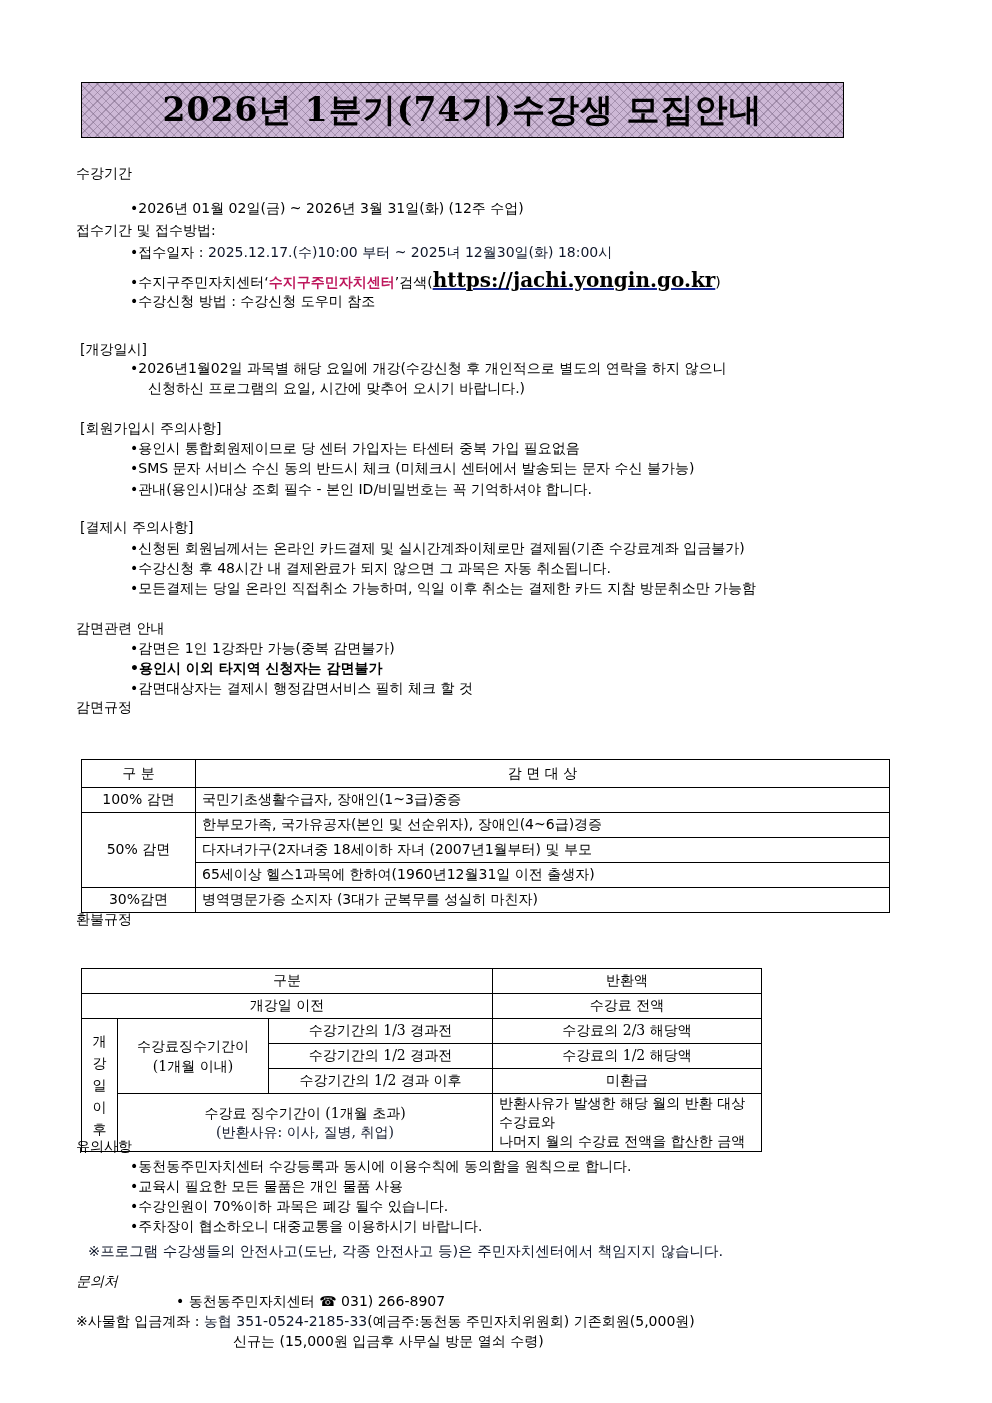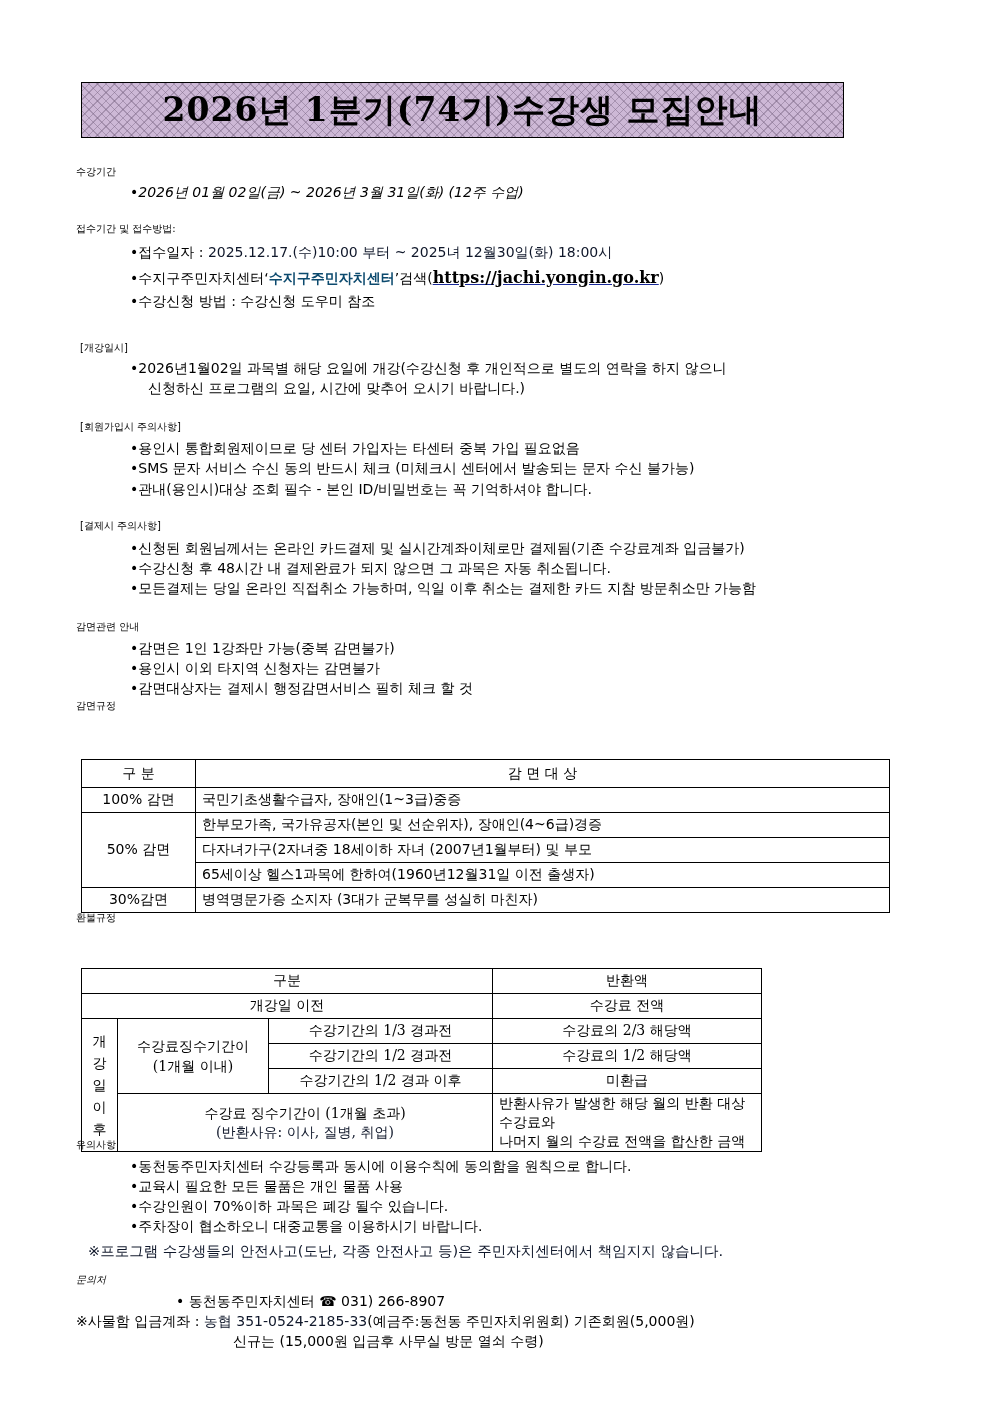--- a/index.html
+++ b/index.html
@@ -8,39 +8,39 @@
   .abs { position:absolute; white-space:nowrap; }
   .title-box { position:absolute; left:81px; top:82px; width:763px; height:56px;
      border:1.5px solid #000; box-sizing:border-box;
      background-color:#cdb8d6;
      background-image:
        repeating-linear-gradient(45deg, rgba(120,100,130,0.45) 0 1px, transparent 1px 6px),
        repeating-linear-gradient(-45deg, rgba(120,100,130,0.45) 0 1px, transparent 1px 6px);
      display:flex; align-items:center; justify-content:center; }
   .title-text { font-family:"DejaVu Serif", "Liberation Serif", serif; font-weight:bold;
      font-size:33px; letter-spacing:1px; color:#000; }
-  .heading { font-size:10px; }
+  .heading { font-size:14px; }
   .bullet { font-size:14px; }
   .red { color:#0f172a; }
-  .link { color:#000; text-decoration:underline; text-decoration-color:#1a2a9a; font-family:"DejaVu Serif", serif; font-weight:bold; font-size:16px;text-align:right; }
-  .boldred { color:#0c4a6e; font-weight:bold; }
+  .link { color:#000; text-decoration:underline; text-decoration-color:#1a2a9a; font-family:"DejaVu Serif", serif; font-weight:bold; font-size:20px;text-align:right; }
+  .boldred { color:#be185d; font-weight:bold; }
   table { border-collapse:collapse; position:absolute; font-size:14px;margin-top:30px; }
   td { border:1px solid #000; padding:0 6px; height:24px; }
   .c { text-align:center; }
   .serif { font-family:"DejaVu Serif", "Liberation Serif", serif; }
 </style>
 </head>
 <body>
 
 <div class="title-box">
   <span class="title-text">2026년 1분기(74기)수강생 모집안내</span>
 </div>
 
 <div class="abs heading" style="left:76px;top:165px;">수강기간</div>
-<div class="abs bullet" style="left:130px;top:184px;font-style:italic;">•2026년 01월 02일(금) ~ 2026년 3월 31일(화) (12주 수업)</div>
+<div class="abs bullet" style="left:130px;top:200px;">•2026년 01월 02일(금) ~ 2026년 3월 31일(화) (12주 수업)</div>
 
 <div class="abs heading" style="left:76px;top:222px;">접수기간 및 접수방법:</div>
 <div class="abs bullet" style="left:130px;top:244px;">
   <span>•접수일자 : </span><span class="red">2025.12.17.(수)10:00 부터 ~ 2025녀 12월30일(화) 18:00시</span>
 </div>
 <div class="abs bullet" style="left:130px;top:268px;">
   <span>•수지구주민자치센터‘</span><span class="boldred">수지구주민자치센터</span><span>’검색(</span><span class="link">https://jachi.yongin.go.kr</span><span>)</span>
 </div>
 <div class="abs bullet" style="left:130px;top:293px;">•수강신청 방법 : 수강신청 도우미 참조</div>
 
@@ -53,21 +53,21 @@
 <div class="abs bullet" style="left:130px;top:460px;">•SMS 문자 서비스 수신 동의 반드시 체크 (미체크시 센터에서 발송되는 문자 수신 불가능)</div>
 <div class="abs bullet" style="left:130px;top:481px;">•관내(용인시)대상 조회 필수 - 본인 ID/비밀번호는 꼭 기억하셔야 합니다.</div>
 
 <div class="abs heading" style="left:80px;top:519px;">[결제시 주의사항]</div>
 <div class="abs bullet" style="left:130px;top:540px;">•신청된 회원님께서는 온라인 카드결제 및 실시간계좌이체로만 결제됨(기존 수강료계좌 입금불가)</div>
 <div class="abs bullet" style="left:130px;top:560px;">•수강신청 후 48시간 내 결제완료가 되지 않으면 그 과목은 자동 취소됩니다.</div>
 <div class="abs bullet" style="left:130px;top:580px;">•모든결제는 당일 온라인 직접취소 가능하며, 익일 이후 취소는 결제한 카드 지참 방문취소만 가능함</div>
 
 <div class="abs heading" style="left:76px;top:620px;">감면관련 안내</div>
 <div class="abs bullet" style="left:130px;top:640px;">•감면은 1인 1강좌만 가능(중복 감면불가)</div>
-<div class="abs bullet" style="left:130px;top:660px;">•용인시 이외 타지역 신청자는 감면불가</div>
+<div class="abs bullet" style="left:130px;top:660px;font-weight:bold;">•용인시 이외 타지역 신청자는 감면불가</div>
 <div class="abs bullet" style="left:130px;top:680px;">•감면대상자는 결제시 행정감면서비스 필히 체크 할 것</div>
 <div class="abs heading" style="left:76px;top:699px;">감면규정</div>
 
 <table style="left:81px;top:729px;width:809px;">
   <colgroup>
       <col style="width:114px">
       <col>
     </colgroup>
   <tbody>
       <tr style="height:28px">

